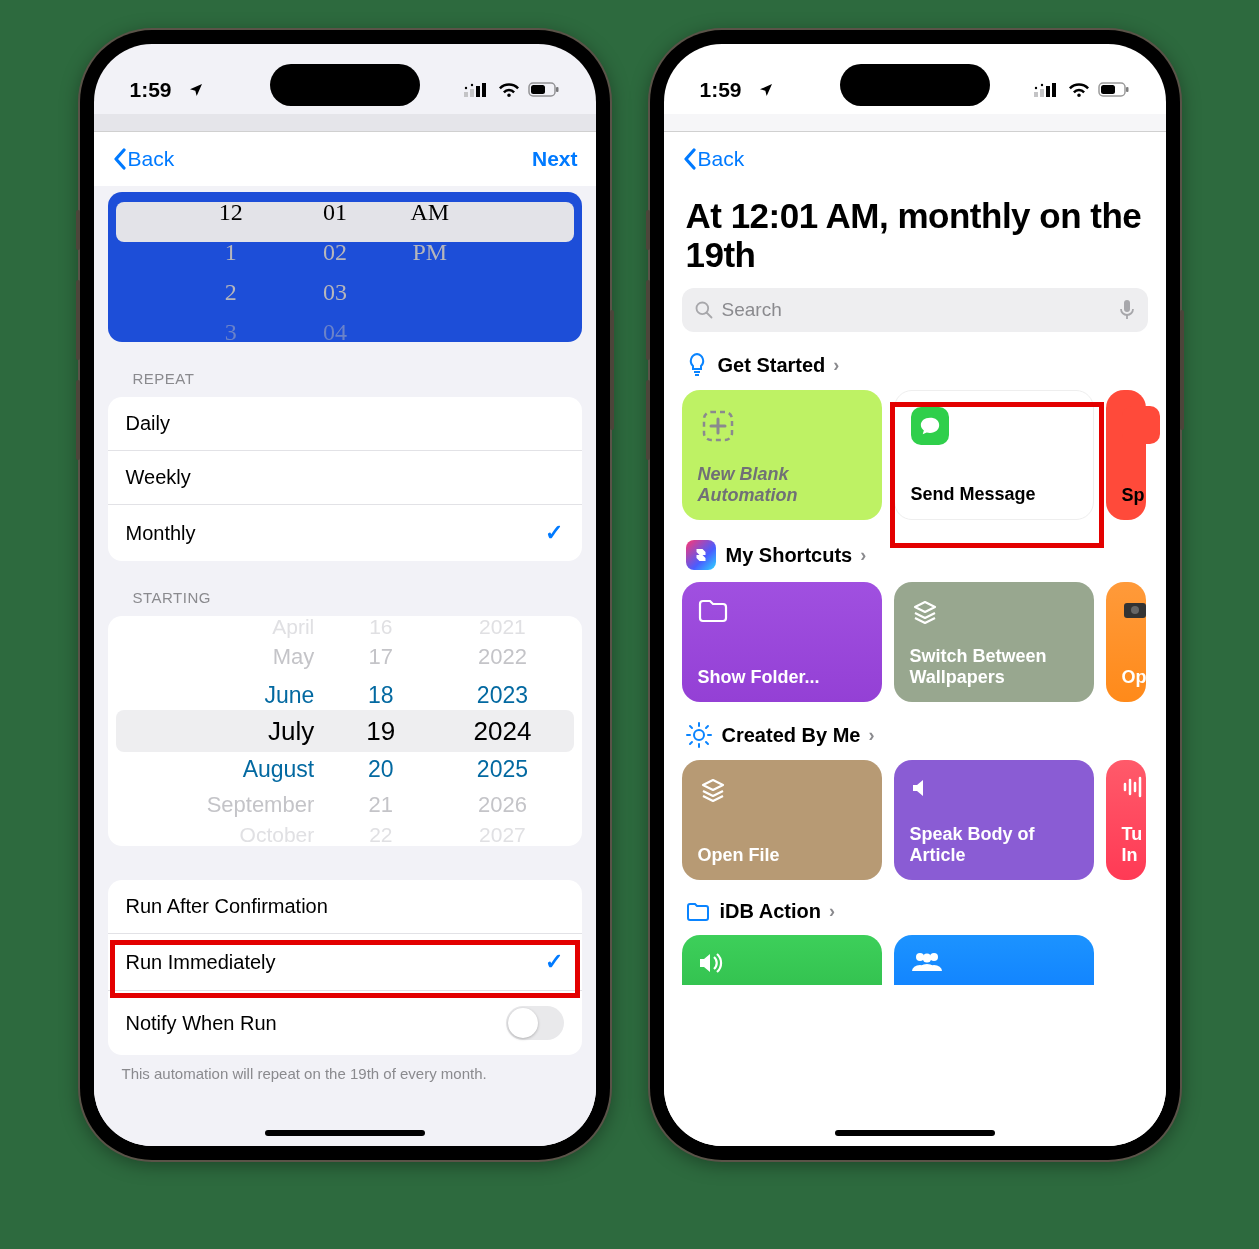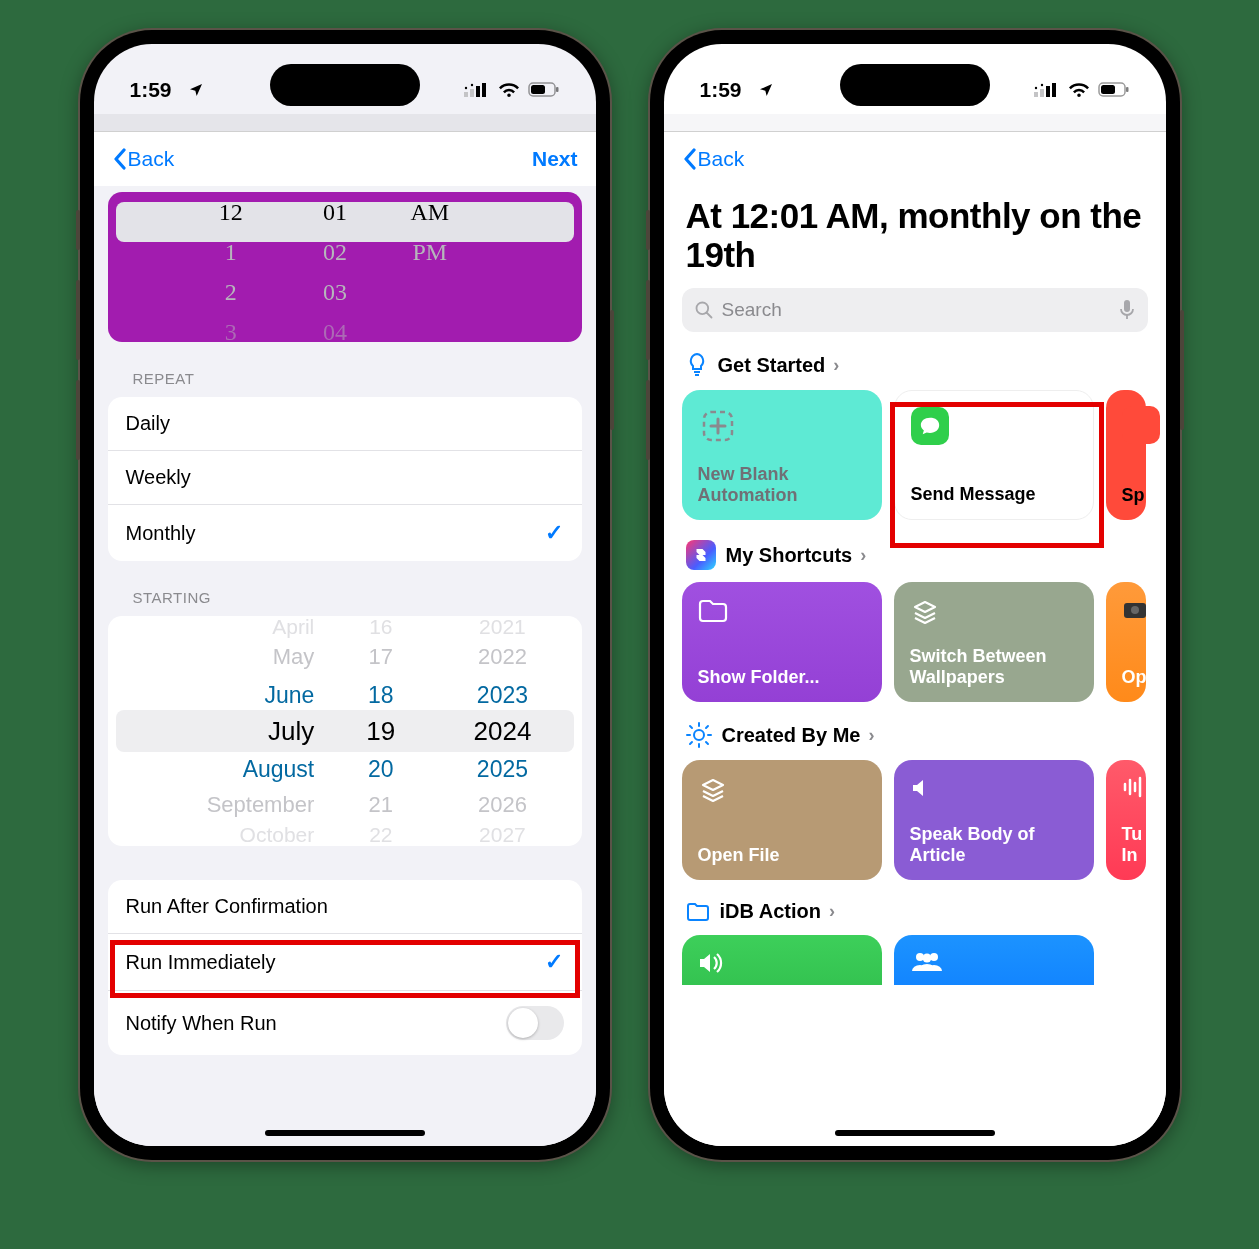--- a/index.html
+++ b/index.html
@@ -63,21 +63,21 @@
     height:54px; display:flex; align-items:center; justify-content:space-between;
     padding:0 18px; background:#fff;
   }
   .screen.gray .navbar { background:#fff; }
   .nav-back { color:#007aff; font-size:21px; display:flex; align-items:center; gap:2px; cursor:pointer; }
   .nav-next { color:#007aff; font-size:21px; font-weight:600; cursor:pointer; }
   .content { flex:1; overflow:hidden; padding:0; }
 
   
   .picker-card {
-    margin:6px 14px 0 14px; background:#a21caf; border-radius:14px;
+    margin:6px 14px 0 14px; background:#1d4ed8; border-radius:14px;
     height:150px; overflow:hidden; position:relative;
     font-family: -apple-system;
   }
   .picker-col { position:absolute; top:0; bottom:0; text-align:center; }
   .picker-col .row { height:40px; line-height:40px; font-size:24px; color:#b6b6bb; }
   .picker-col .sel { color:#000; font-weight:500; }
   .picker-highlight {
     position:absolute; left:0; right:0; top:10px; height:40px;
     background:#e3e3e8; border-radius:8px; margin:0 8px;
   }
@@ -126,21 +126,21 @@
   .cat-header .chev { color:#8a8a8e; font-size:18px; margin-left:-2px;}
   .card-row { display:flex; gap:12px; padding:0 18px; overflow:hidden; }
   .card {
     border-radius:18px; padding:16px 16px 14px 16px; height:130px; position:relative;
     display:flex; flex-direction:column; justify-content:space-between; cursor:pointer;
     flex:0 0 auto;
   }
   .card.small { height:120px; }
   .card-title { font-size:18px; font-weight:600; color:#fff; line-height:1.18; }
   .card .icon { width:38px; height:38px; border-radius:10px; display:flex; align-items:center; justify-content:center; }
-  .card.gray-card { background:#5eead4; }
+  .card.gray-card { background:#bef264;font-style:italic; }
   .card.gray-card .card-title { color:#707076; }
   .card.white-card { background:#fff; border:1px solid #eee; }
   .card.white-card .card-title { color:#000; }
   .card.purple { background: linear-gradient(#a050e0,#9440d5);}
   .card.sage   { background: #98a78f;}
   .card.orange { background: linear-gradient(#ff9a3a,#ff8a1a);}
   .card.tan    { background: #b79a74;}
   .card.violet { background: #8a5cd4;}
   .card.pink   { background: linear-gradient(#ff5a6a,#ff3a55);}
   .card.green  { background: linear-gradient(#3dcf5a,#2fbc4b);}
@@ -285,20 +285,21 @@
           <span>Run Immediately</span>
           <span class="check">✓</span>
         </div>
         <div class="list-row">
           <span>Notify When Run</span>
           <div class="toggle">
               <div class="knob"></div>
             </div>
         </div>
       </div>
+      <div class="footer-text">This automation will repeat on the 19th of every month.</div>
     </div>
 
     <div class="highlight-box highlight-ri"></div>
     <div class="home-indicator"></div>
   </div>
 </div>
 
 <div class="phone">
   <div class="phone-side-btn sbl1"></div>
   <div class="phone-side-btn sbl2"></div>

